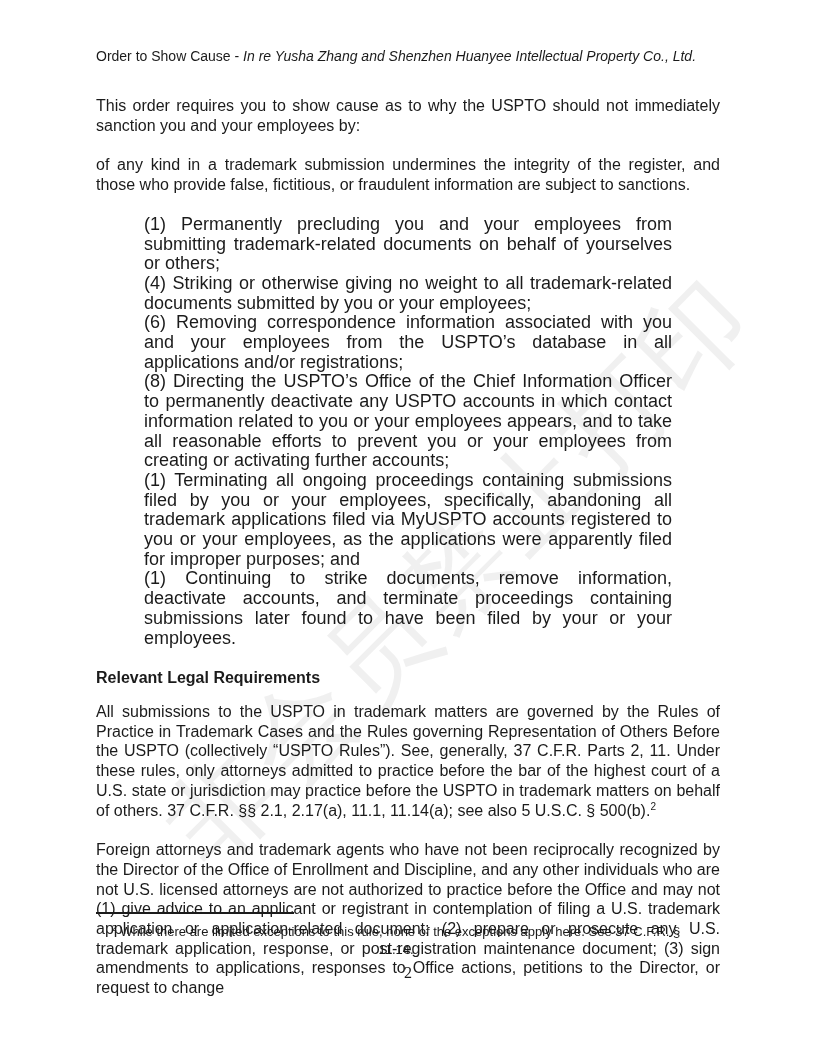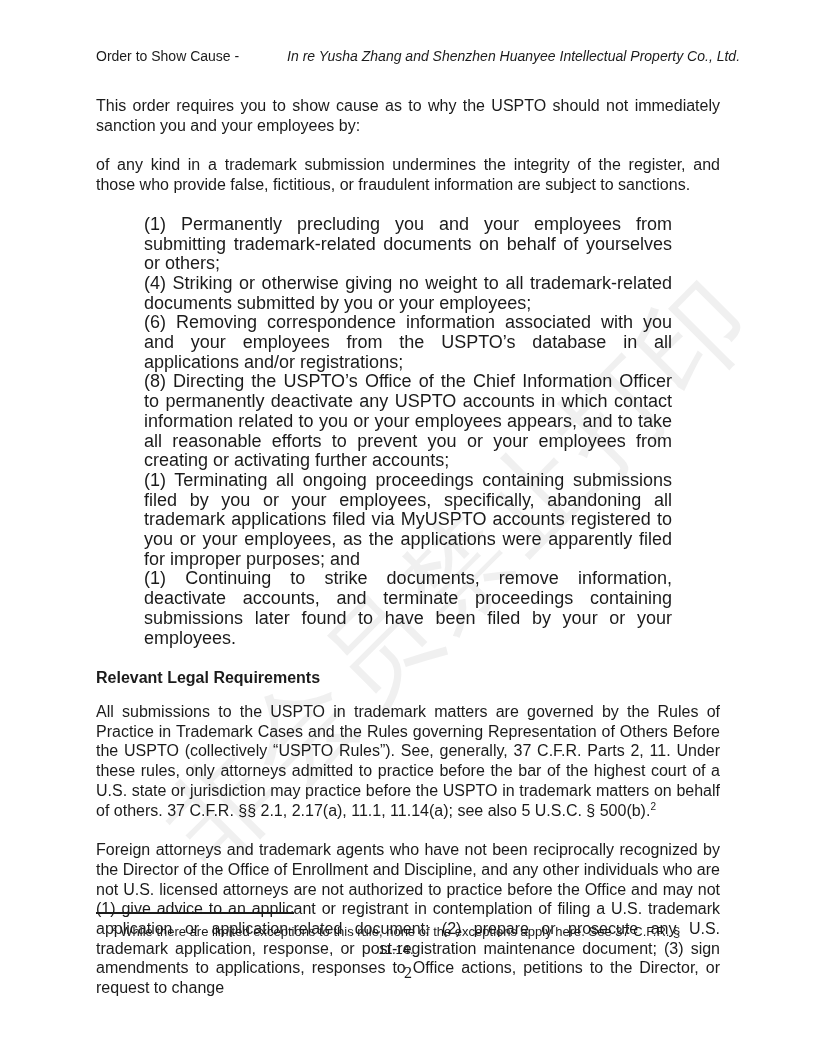--- a/index.html
+++ b/index.html
@@ -33,21 +33,21 @@
     right: 96px;
     top: 48px;
     z-index: 1;
   }
   .doc-header {
     font-size: 14px;
     line-height: 17px;
     margin-bottom: 31px;
     white-space: nowrap;
   }
-  .doc-header .italic { font-style: italic; margin-left: 44px; }
+  .doc-header .italic { font-style: italic; }
   p.body {
     font-size: 16px;
     line-height: 19.7px;
     text-align: justify;
     margin: 0 0 20px 0;
   }
   .list-block {
     margin: 0 48px 20px 48px;
   }
   .list-block p.item {

